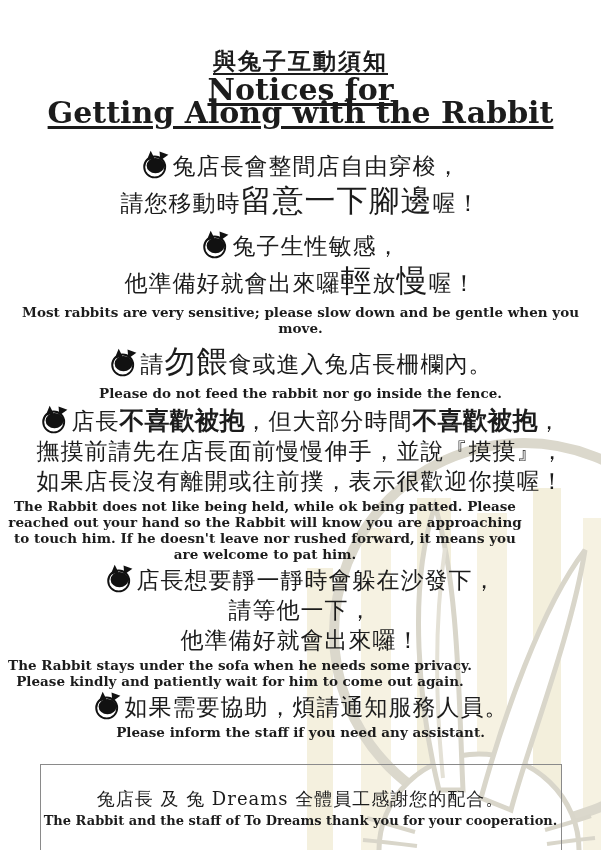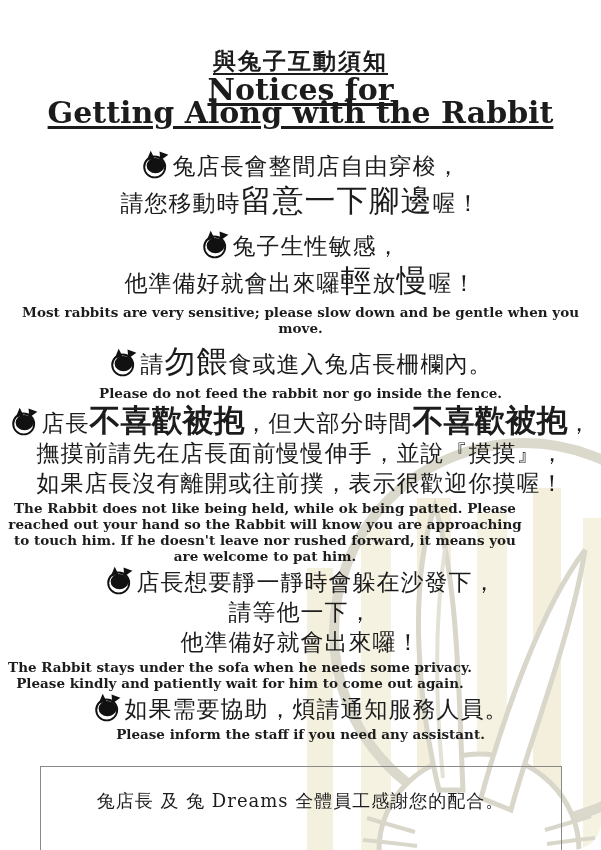--- a/index.html
+++ b/index.html
@@ -3,39 +3,39 @@
 <meta charset="utf-8">
 <style>
   html,body{margin:0;padding:0;}
   body{
     width:601px;height:850px;
     background:#ffffff;
     font-family:"DejaVu Serif","Liberation Serif",serif;
     color:#1c1c1c;
     -webkit-font-smoothing:antialiased;
   }
-  .page{position:relative;width:601px;height:850px;overflow:hidden;background:#fff;border-radius:28px;}
+  .page{position:relative;width:601px;height:850px;overflow:hidden;background:#fff;}
 
   
   .watermark{position:absolute;right:0;bottom:0;width:312px;height:432px;z-index:0;pointer-events:none;}
 
   
   .content{position:relative;z-index:1;text-align:center;padding-top:46px;}
 
   .title-zh{font-size:23px;font-weight:bold;line-height:30px;letter-spacing:2px;
     text-decoration:underline;text-underline-offset:4px;margin:0;}
   .title-en{font-size:30px;font-weight:bold;line-height:23px;margin:2px 0 0 0;}
   .title-en span{text-decoration:underline;text-underline-offset:3px;}
 
   .sec{margin:0;}
   .sec p{margin:0;}
   .zh{font-size:23px;line-height:30px;letter-spacing:1px;}
   .hasbig{line-height:38px;}
   .big{font-size:31px;margin-top:24px;}
-  .em{font-size:31px;font-weight:bold;letter-spacing:0;}
+  .em{font-size:25px;font-weight:bold;letter-spacing:0;}
   .en{font-size:13.5px;font-weight:bold;line-height:16px;margin-top:2px !important;}
 
   .s1{margin-top:26px;} .s2{margin-top:8px;} .s3{margin-top:6px;}
   .s4{margin-top:4px;} .s5{margin-top:2px;} .s6{margin-top:2px;}
   .en-narrow{max-width:530px;margin-left:auto;margin-right:auto;}
   .en-narrower{max-width:480px;margin-left:auto;margin-right:auto;}
 
   .ricon{width:29px;height:29px;display:inline-block;vertical-align:-5px;margin-right:3px;}
 
   
@@ -158,16 +158,17 @@
       <p class="zh">
         <svg class="ricon">
             <use href="#rh"></use>
           </svg><span>如果需要協助，煩請通知服務人員。</span>
       </p>
       <p class="en">Please inform the staff if you need any assistant.</p>
     </div>
 
     <div class="footer-box">
       <p class="footer-zh">兔店長 及 兔 Dreams 全體員工感謝您的配合。</p>
+      <p class="footer-en">The Rabbit and the staff of To Dreams thank you for your cooperation.</p>
     </div>
 
   </div>
 </div>
 
 </body></html>

